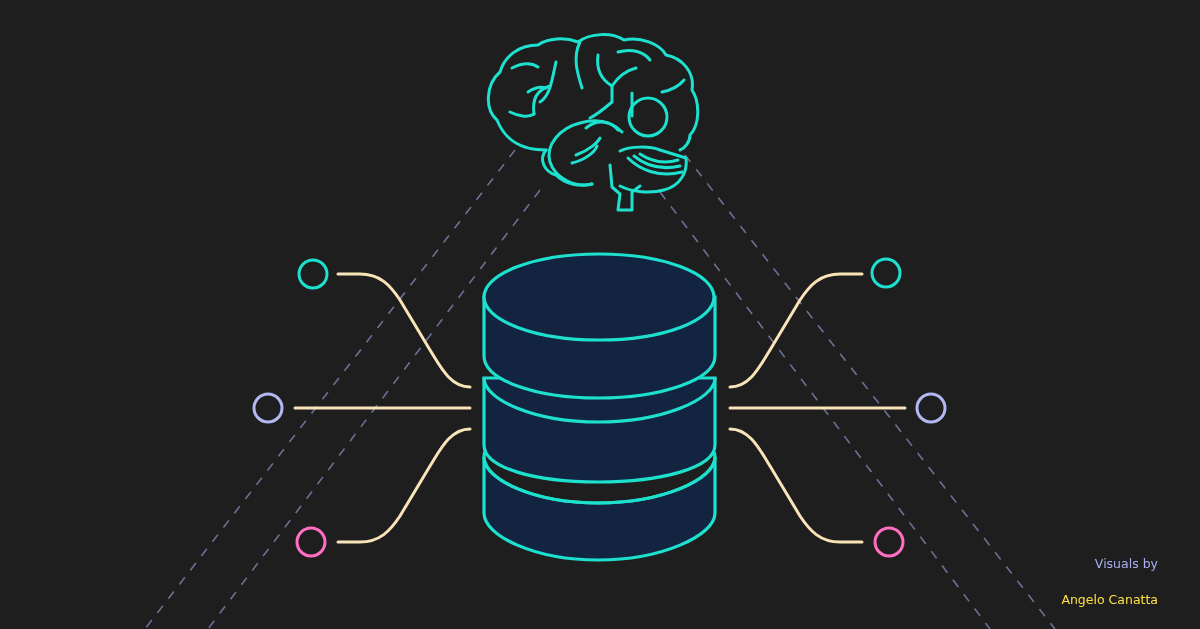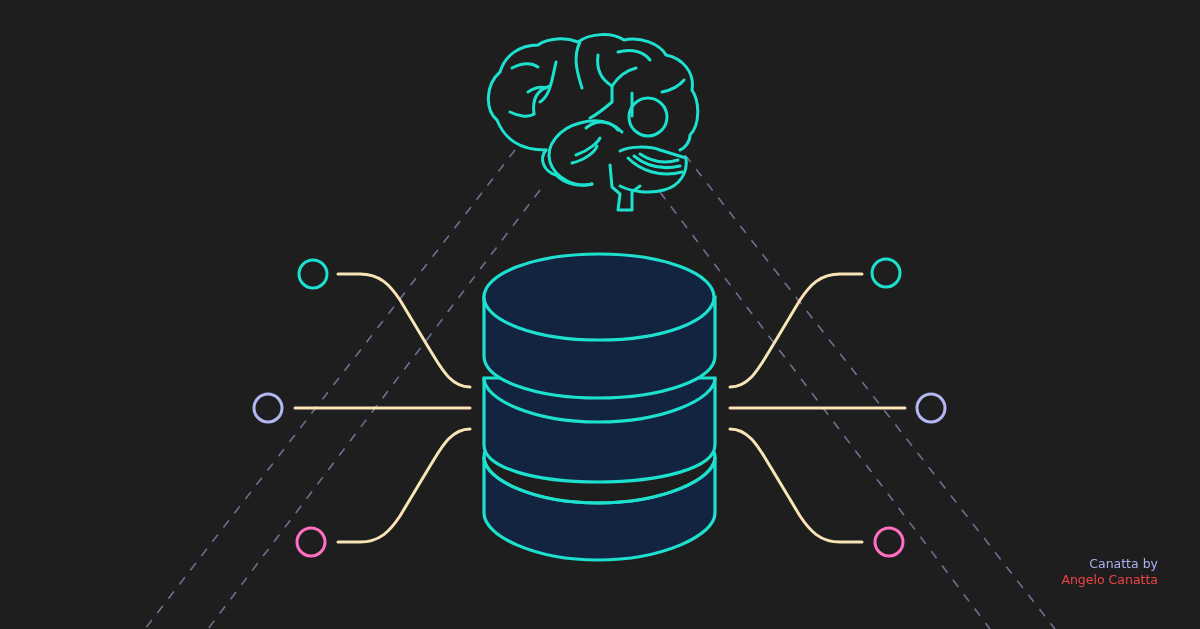--- a/index.html
+++ b/index.html
@@ -1,20 +1,20 @@
 <!DOCTYPE html>
 <html><head>
 <meta charset="utf-8">
 <style>
   html, body { margin: 0; padding: 0; }
   body { width: 1200px; height: 629px; background: #1e1e1e; overflow: hidden; position: relative; font-family: "DejaVu Sans", sans-serif; }
   svg.scene { position: absolute; left: 0; top: 0; }
   .credit { position: absolute; right: 42px; top: 556px; text-align: right; font-size: 12.5px; line-height: 16px; }
   .credit .by { color: #a9b0f2; }
-  .credit .author { color: #ef4444; }
+  .credit .author { color: #fde047; margin-top: 20px; }
 </style>
 </head>
 <body>
 
 <svg class="scene" width="1200" height="629" viewBox="0 0 1200 629" xmlns="http://www.w3.org/2000/svg">
 
   <g stroke="#6e6f95" stroke-width="1.6" stroke-dasharray="9 9" fill="none">
     <line x1="515" y1="150" x2="145" y2="629"></line>
     <line x1="540" y1="190" x2="208" y2="629"></line>
     <line x1="685" y1="155" x2="1055" y2="629"></line>
@@ -85,15 +85,15 @@
     <path d="M612 86 C620 74 628 70 636 68"></path>
     <path d="M612 86 L612 102 C605 108 598 114 590 118"></path>
     <path d="M632 93 L632 116"></path>
     <path d="M586 128 C598 118 612 122 618 130"></path>
     <path d="M662 92 C672 90 680 85 684 80"></path>
     <path d="M618 52 C632 48 644 52 650 60"></path>
   </g>
 </svg>
 
 <div class="credit">
-  <div class="by">Canatta by</div>
+  <div class="by">Visuals by</div>
   <div class="author">Angelo Canatta</div>
 </div>
 
 </body></html>

